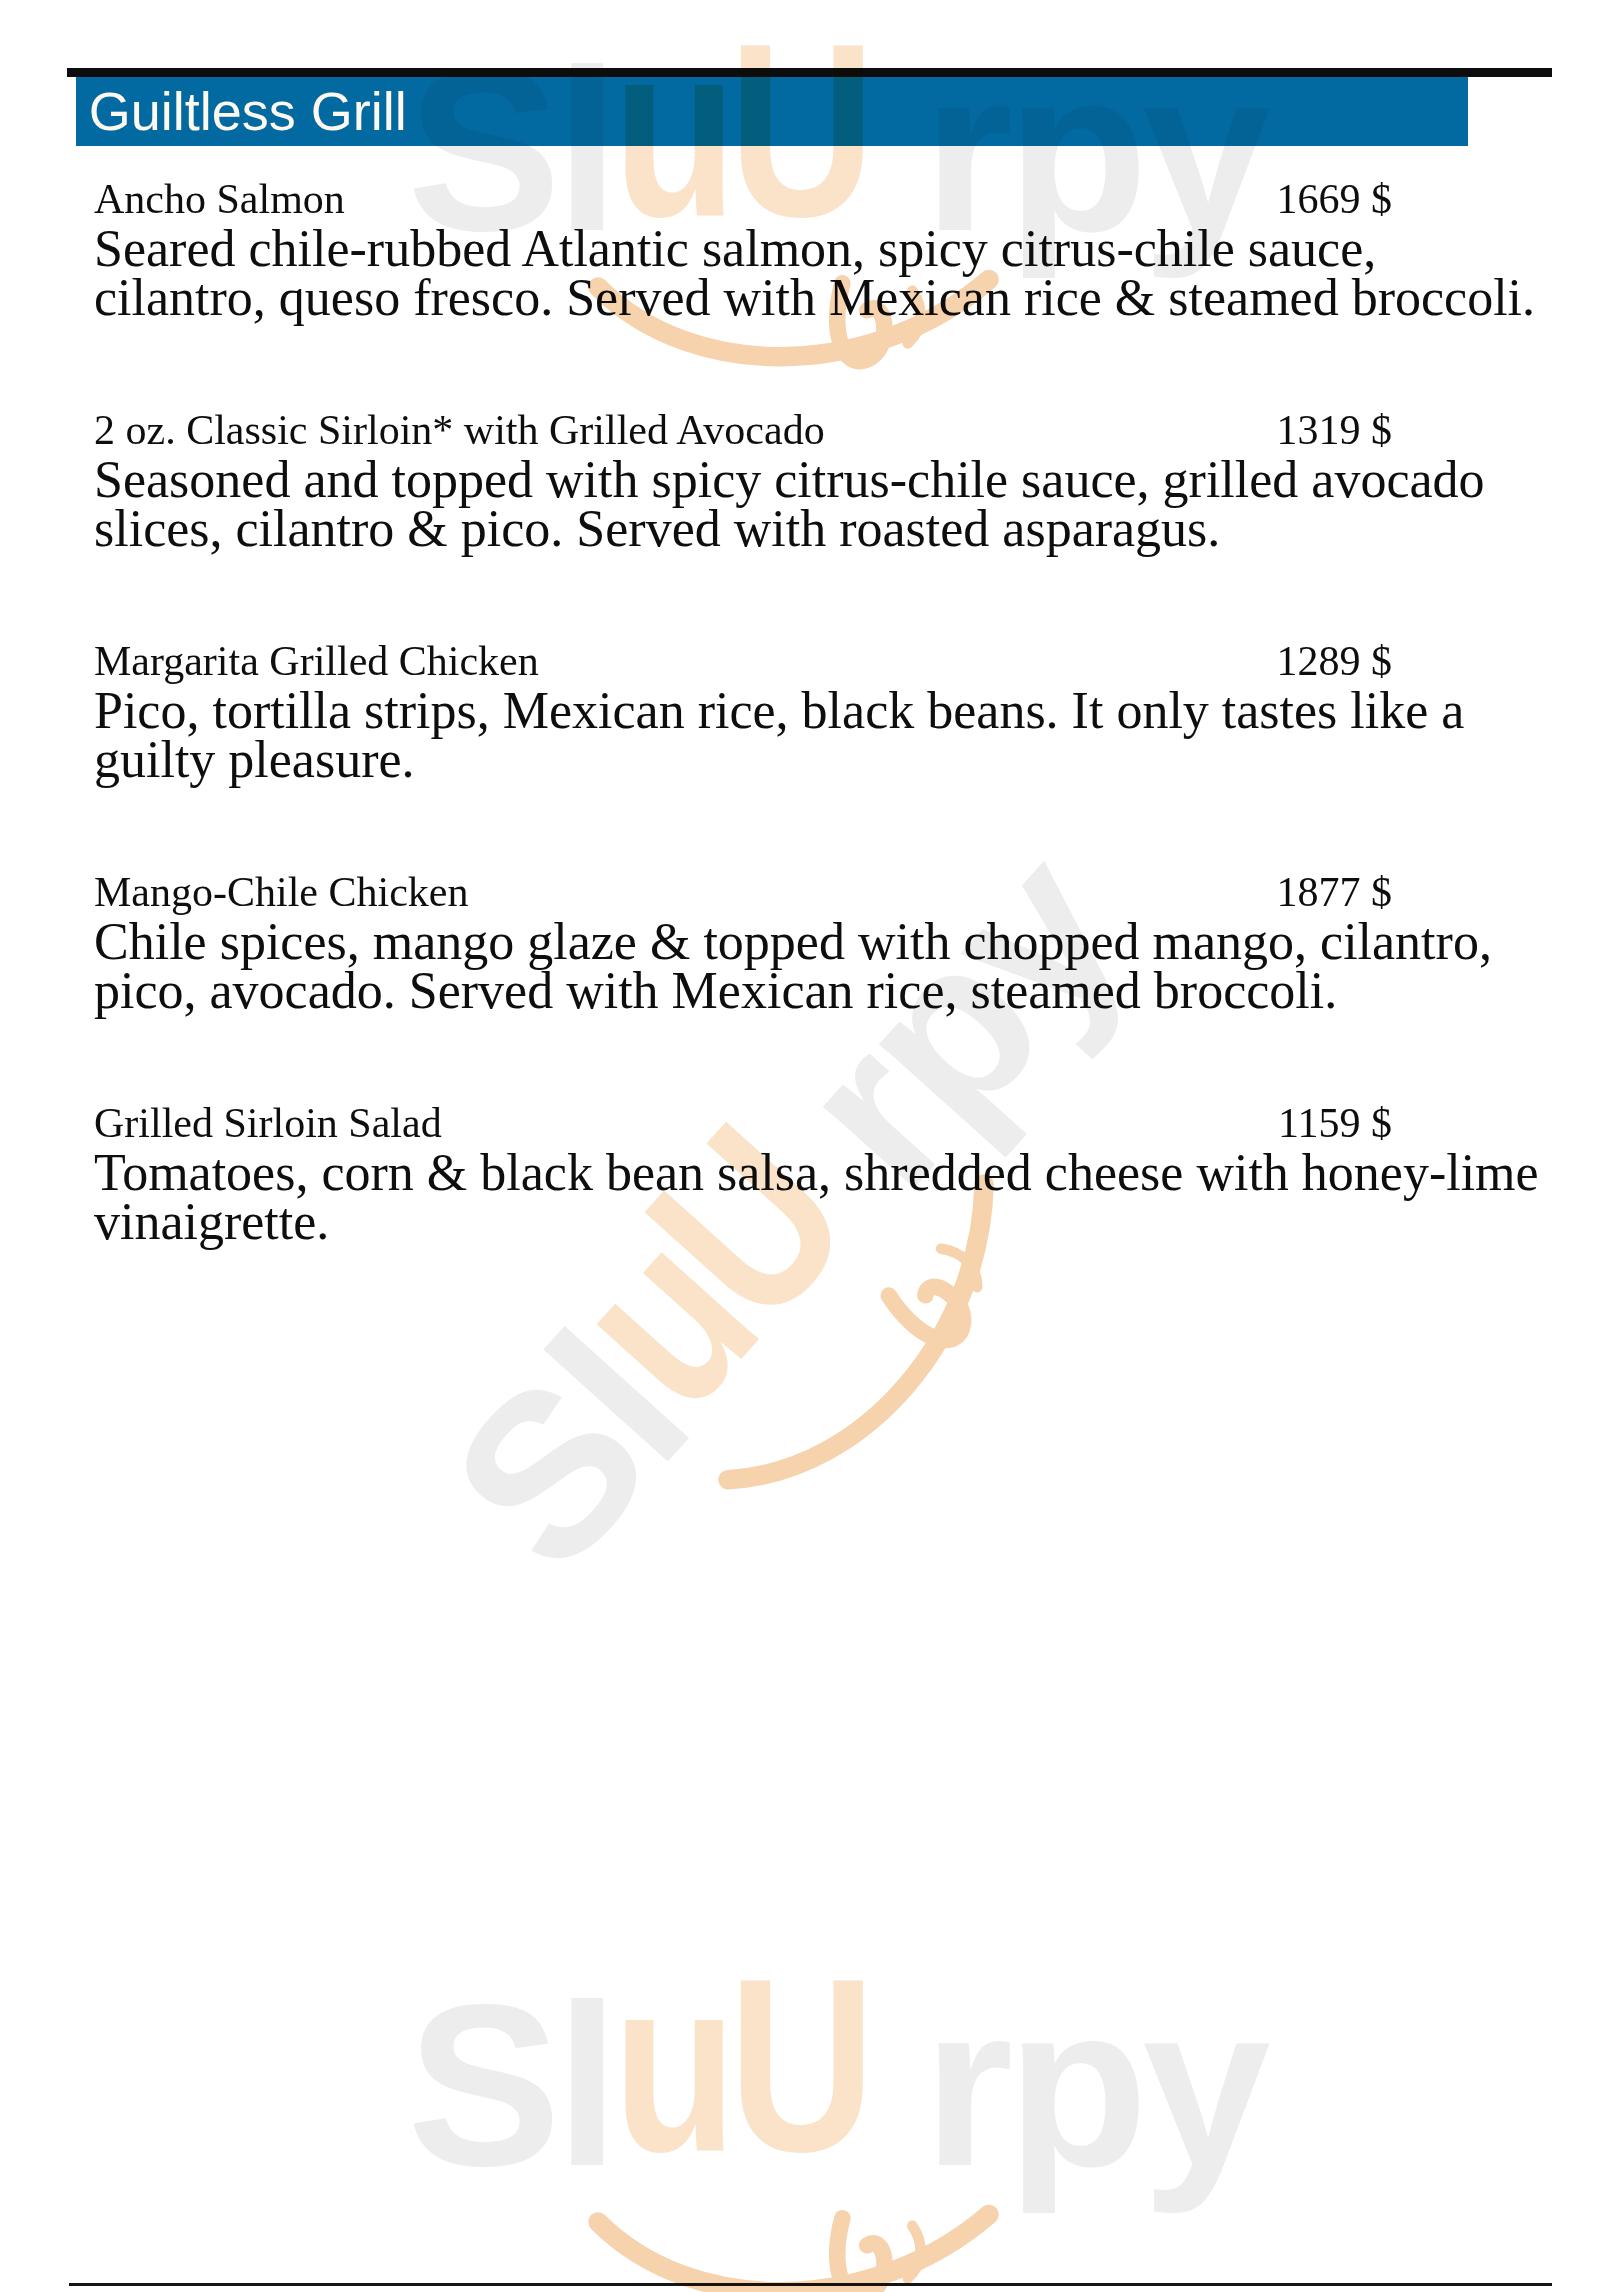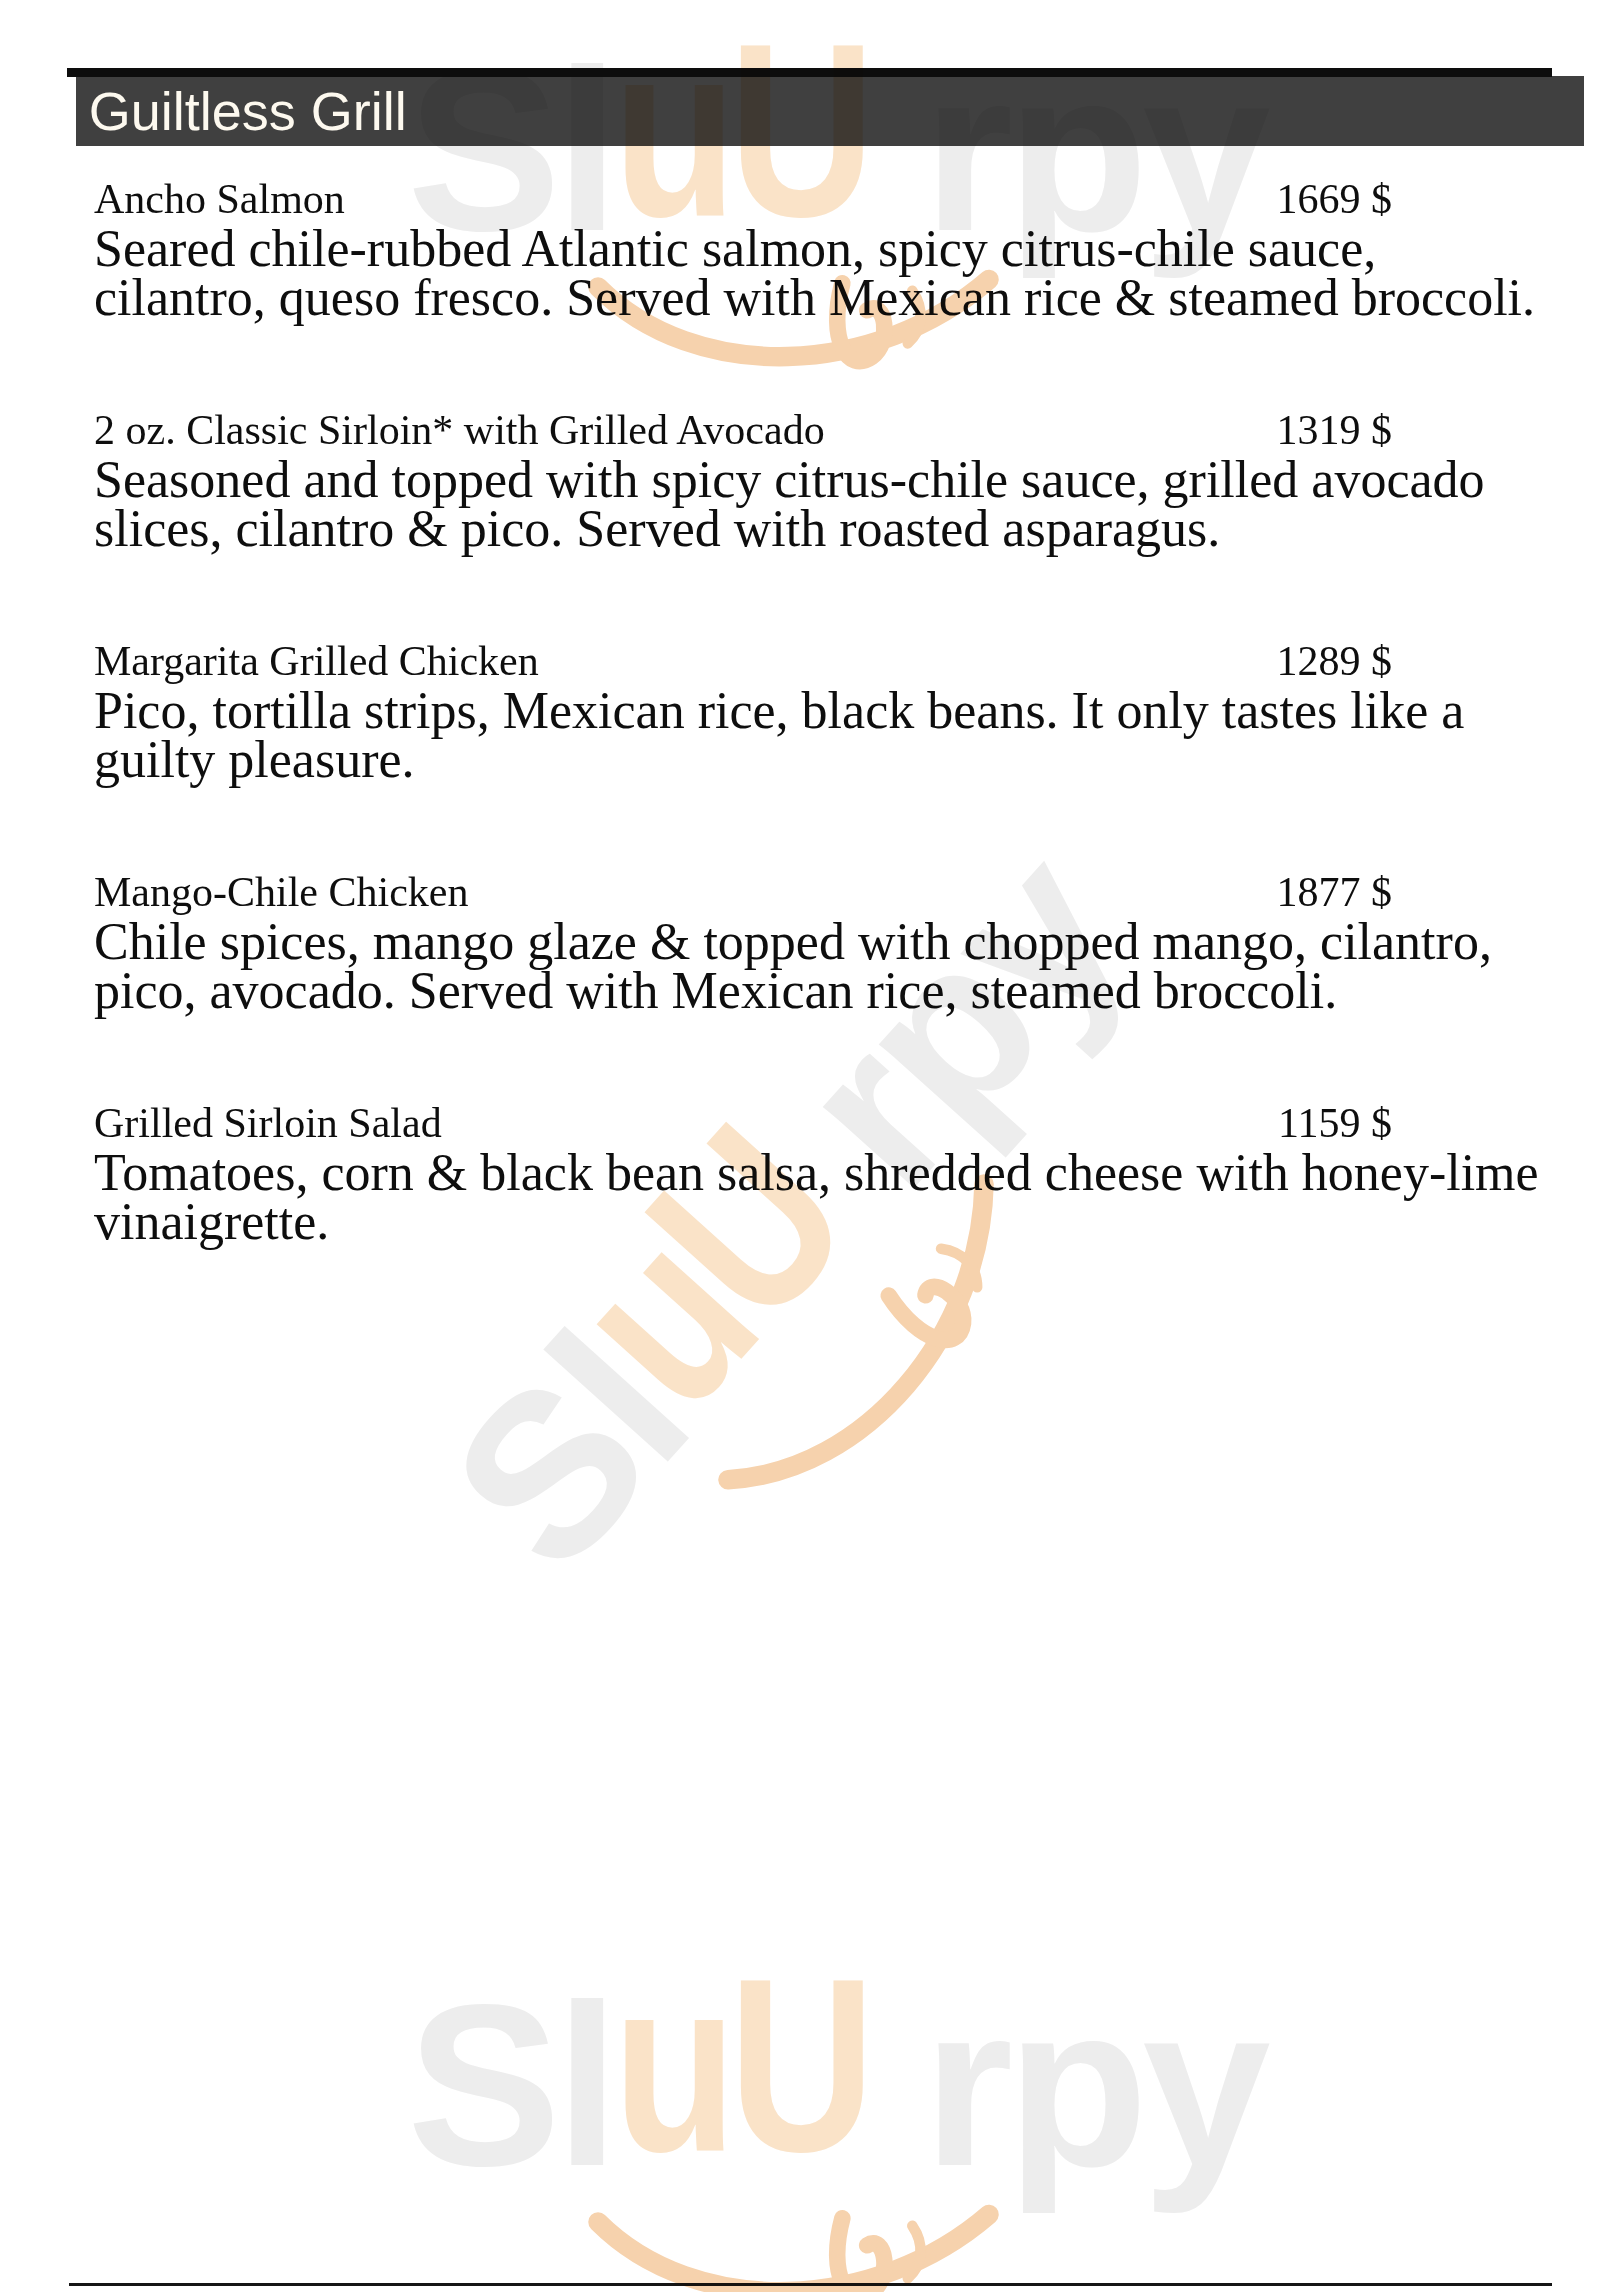--- a/index.html
+++ b/index.html
@@ -10,22 +10,22 @@
     overflow:hidden;
     font-family:"Liberation Serif", serif;
   }
   
   .top-bar{
     position:absolute;left:67px;top:68px;width:1485px;height:8.8px;
     background:#0d0d0d;z-index:3;
   }
   
   .header-band{
-    position:absolute;left:76px;top:76px;width:1508px;height:70px;
-    background:#404040;z-index:2;
+    position:absolute;left:76px;top:76px;width:1392px;height:70px;
+    background:#0369a1;z-index:2;
   }
   .header-band .title{
     font-family:"Liberation Sans", sans-serif;
     font-size:54px;line-height:70px;
     color:#fdf9ef;
     padding-left:12.7px;
     white-space:nowrap;
   }
   
   .bottom-rule{

